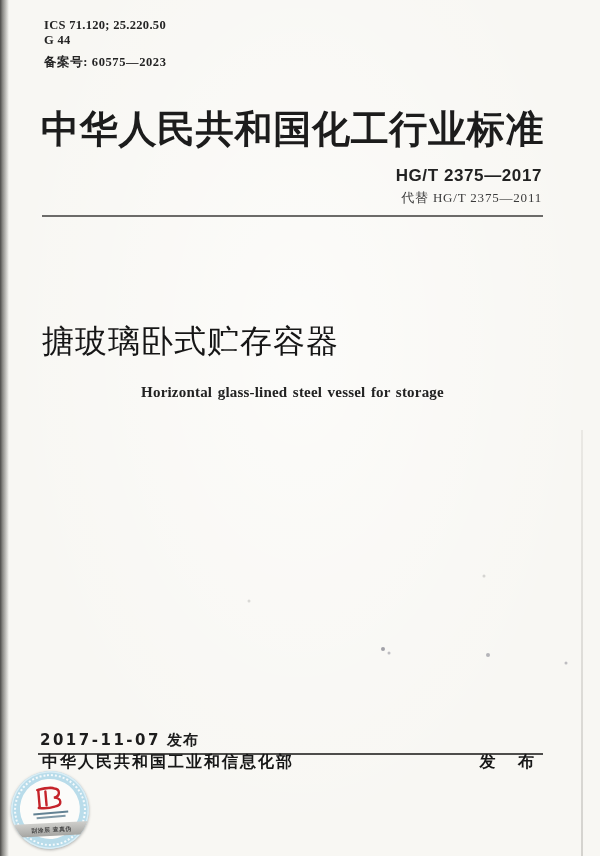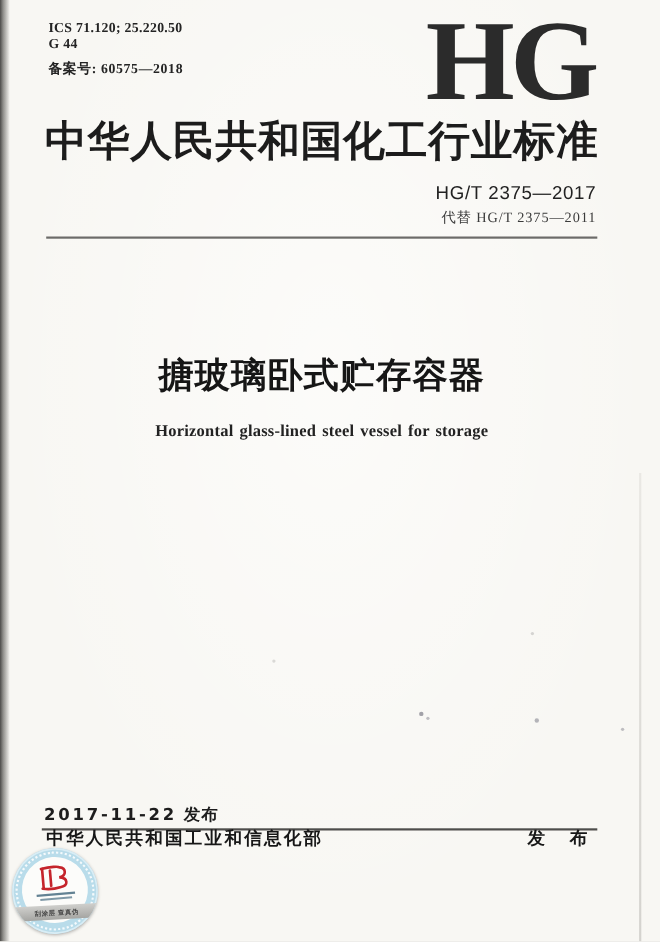--- a/index.html
+++ b/index.html
@@ -39,31 +39,31 @@
   
   .std-heading { position:absolute; left:41px; top:104px; width:503px;
     font-family:"Liberation Serif", serif; font-weight:bold;
     font-size:38px; line-height:50px; letter-spacing:.5px;
     white-space:nowrap; text-align:justify; color:#1c1c1c;
     display:flex; justify-content:space-between; }
   .std-heading span { flex:none; }
 
   
   .std-no { position:absolute; right:58px; top:166px; text-align:right;
-    font-weight:normal; font-size:17px; letter-spacing:.6px; color:#222; }
+    font-weight:bold; font-size:17px; letter-spacing:.6px; color:#222; }
   .replaces { position:absolute; right:58px; top:189px; 
     font-family:"Liberation Serif", serif; font-size:13px;
     letter-spacing:.8px; color:#3b3b3b; }
 
   .rule-top { position:absolute; left:42px; top:215px; width:501px; height:2px;
     background:#6c6b69; }
 
   
   .title-cn { position:absolute; left:42px; top:320px; width:501px;
-    text-align:center; font-weight:bold; font-size:32px; line-height:42px;
+    font-weight:normal; font-size:32px; line-height:42px;
     letter-spacing:1px; color:#161616; }
   .title-en { position:absolute; left:42px; top:384px; width:501px;
     text-align:center; font-family:"Liberation Serif", serif; font-weight:bold;
     font-size:15px; letter-spacing:.2px; word-spacing:1.5px; color:#222; }
 
   
   .dates-row { position:absolute; left:40px; top:731px; width:503px;
     display:flex; justify-content:space-between; font-size:15px;
     font-weight:bold; color:#1d1d1d; }
   .date-num { font-family:"DejaVu Sans", sans-serif; letter-spacing:2.5px; }
@@ -104,24 +104,23 @@
 
 <div class="page">
 
   <div class="edge-left"></div>
   <div class="edge-right"></div>
   <div class="specks"></div>
 
   <div class="meta-block">
     <div>ICS 71.120; 25.220.50</div>
     <div>G 44</div>
-    <div class="record">备案号: 60575—2018</div>
+    <div class="record">备案号: 60575—2023</div>
   </div>
 
-  <div class="hg-logo">HG</div>
 
   <div class="std-heading">
     <span>中</span>
       <span>华</span>
       <span>人</span>
       <span>民</span>
       <span>共</span>
       <span>和</span>
       <span>国</span>
       <span>化</span>
@@ -135,21 +134,21 @@
   <div class="std-no">HG/T 2375—2017</div>
   <div class="replaces">代替 HG/T 2375—2011</div>
 
   <div class="rule-top"></div>
 
   <div class="title-cn">搪玻璃卧式贮存容器</div>
   <div class="title-en">Horizontal glass-lined steel vessel for storage</div>
 
   <div class="dates-row">
     <div>
-      <span class="date-num">2017-11-22</span><span class="date-label">发布</span>
+      <span class="date-num">2017-11-07</span><span class="date-label">发布</span>
     </div>
   </div>
 
   <div class="rule-bottom"></div>
 
   <div class="footer">
     <span class="publisher">中华人民共和国工业和信息化部</span>
     <span class="publish-label">发 布</span>
   </div>
 

